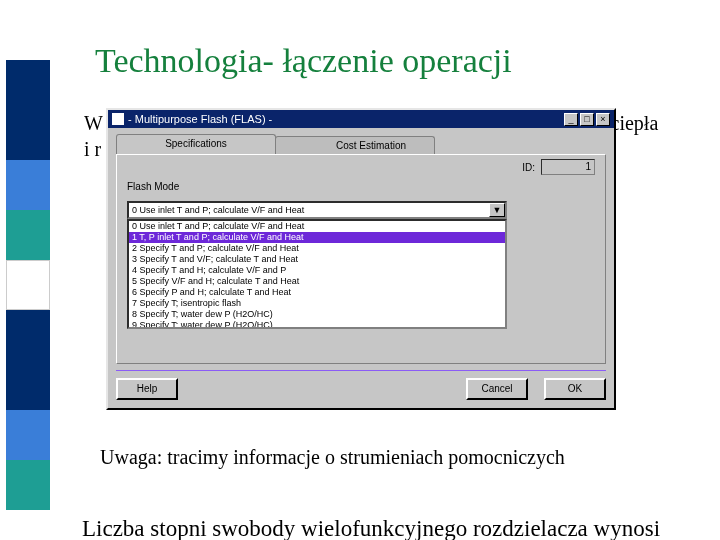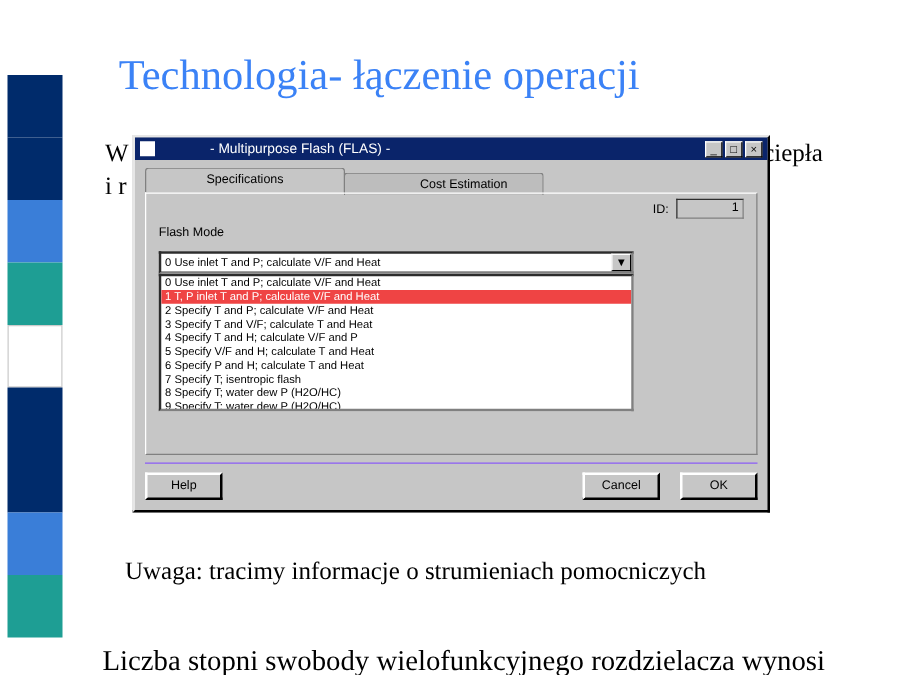--- a/index.html
+++ b/index.html
@@ -31,21 +31,21 @@
   .p5 { top: 310px; height: 50px; }
   .p6 { top: 360px; height: 50px; }
   .p7 { top: 410px; height: 50px; }
   .p8 { top: 460px; height: 50px; }
 
   .slide-title {
     position: absolute;
     top: 42px;
     left: 95px;
     font-size: 34px;
-    color: #3b82f6;
+    color: #15803d;
     font-family: "Times New Roman", serif;
   }
   .bodytext {
     position: absolute;
     left: 84px;
     font-size: 20px;
     color: #000;
   }
   .line1 { top: 112px; }
   .line2 { top: 138px; }
@@ -64,42 +64,40 @@
     font-size: 10px;
   }
   .titlebar {
     height: 18px;
     background: linear-gradient(#0a246a,#0a246a);
     color: #fff;
     display: flex;
     align-items: center;
     padding: 0 4px;
     font-size: 11px;
-    gap: 40px;
   }
   .titlebar .icon {
     width: 12px; height: 12px;
     background: #fff;
     margin-right: 4px;
   }
   .win-btns { margin-left: auto; display: flex; gap: 2px; }
   .win-btn {
     width: 14px; height: 13px;
     background: #c6c6c6;
     border: 1px solid #000;
     border-top-color: #fff; border-left-color: #fff;
     font-size: 9px;
     line-height: 10px;
     text-align: center;
     color: #000;
   }
   .tabs {
     margin: 6px 8px 0 8px;
     display: flex;
-    align-items: flex-end;
   }
   .tab {
     min-width: 160px;
     height: 20px;
     border: 1px solid #808080;
     border-bottom: none;
     border-top-left-radius: 3px;
     border-top-right-radius: 3px;
     background: #c6c6c6;
     text-align: center;
@@ -166,21 +164,21 @@
     width: 380px;
     height: 110px;
     background: #fff;
     border: 2px inset #808080;
     overflow: hidden;
     font-size: 9px;
     line-height: 11px;
     padding: 0;
   }
   .listbox .item { padding: 0 3px; white-space: nowrap; color: #000; }
-  .listbox .item.sel { background: #ef4444; color: #fff; }
+  .listbox .item.sel { background: #6d28d9; color: #fff; }
 
   .btnrow {
     position: absolute;
     bottom: 8px; left: 8px; right: 8px;
     height: 30px;
     border-top: 1px solid #8b5cf6;
     padding-top: 6px;
     display: flex;
     align-items: center;
   }

